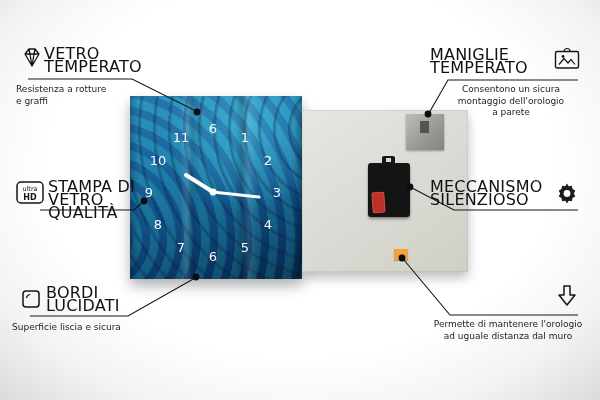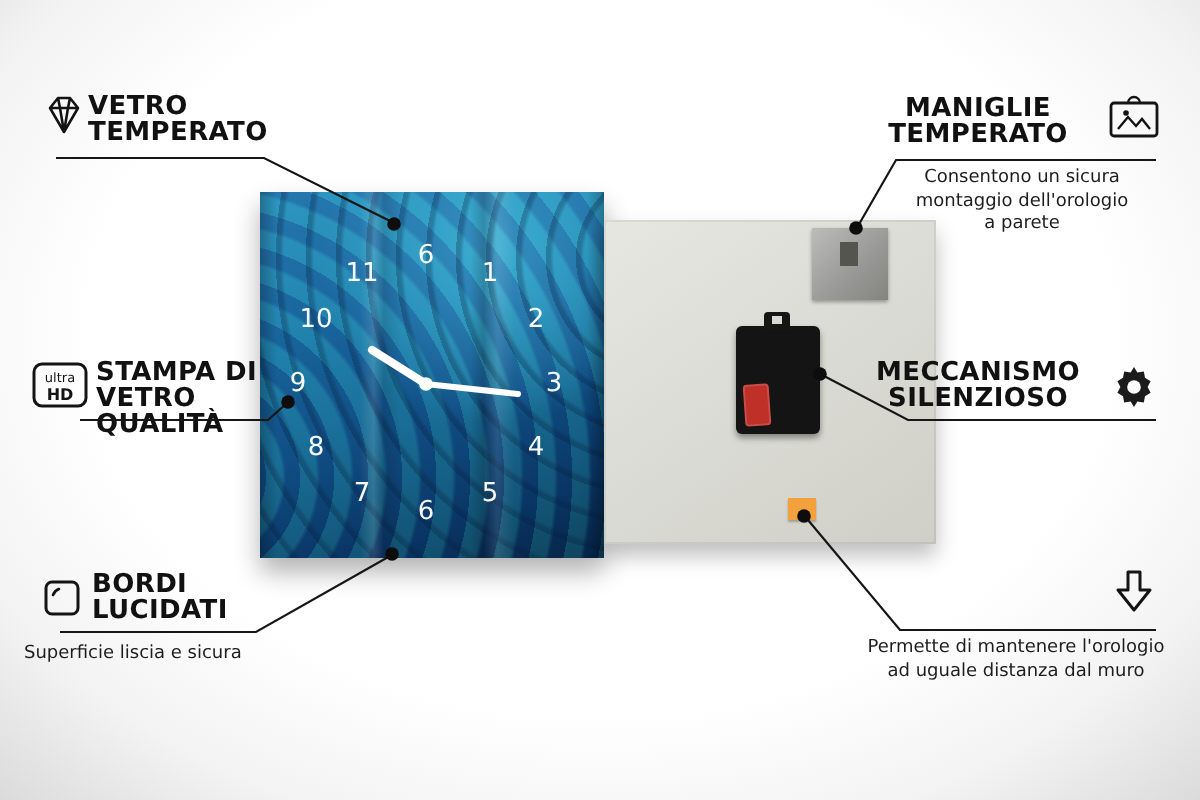--- a/index.html
+++ b/index.html
@@ -2,23 +2,23 @@
 <html><head>
 <meta charset="utf-8">
 <style>
   html,body{margin:0;padding:0;width:600px;height:400px;overflow:hidden;
     font-family:"DejaVu Sans","Liberation Sans",sans-serif;}
   body{background:radial-gradient(ellipse 85% 95% at 50% 42%,
        #ffffff 50%, #f3f3f3 68%, #dcdcdc 84%, #b5b5b5 100%);}
   .stage{position:relative;width:600px;height:400px;}
 
   
-  .callout-title{position:absolute;font-weight:bold;font-size:13px;line-height:13px;
+  .callout-title{position:absolute;font-weight:normal;font-size:16px;line-height:13px;
      color:#111;letter-spacing:.2px;}
-  .callout-title.right{text-align:center;}
+  .callout-title.right{text-align:left;}
   .callout-desc{position:absolute;font-size:9px;line-height:11.5px;color:#1d1d1d;
      white-space:pre-line;}
   .callout-desc.center{text-align:center;}
   .icon-box{position:absolute;}
 
   
   .clock-front{position:absolute;left:130px;top:96px;width:172px;height:183px;
      box-shadow:0 7px 12px rgba(0,0,0,.30);
      background:
        linear-gradient(90deg, rgba(0,0,0,.25) 0%, rgba(0,0,0,0) 5%,
@@ -92,20 +92,22 @@
 
   <span class="icon-box" style="left:20px;top:47px">
     <svg width="24" height="22" viewBox="0 0 24 22">
       <path d="M5 7 L9 2 H15 L19 7 L12 19 Z M5 7 H19 M9 2 L10 7 L12 19 M15 2 L14 7 L12 19" fill="none" stroke="#141414" stroke-width="1.3" stroke-linejoin="round"></path>
     </svg>
   </span>
   <div class="callout-title" style="left:44px;top:47px;width:92px">
     <div>VETRO</div>
     <div>TEMPERATO</div>
   </div>
+  <div class="callout-desc" style="left:16px;top:84px;width:130px">Resistenza a rotture
+e graffi</div>
 
   <span class="icon-box" style="left:16px;top:181px">
     <svg width="28" height="23" viewBox="0 0 28 23">
       <rect x="1" y="1" width="26" height="21" rx="4" fill="none" stroke="#141414" stroke-width="1.5"></rect>
       <text x="14" y="10" font-size="6.5" text-anchor="middle" fill="#141414">ultra</text>
       <text x="14" y="19" font-size="8" font-weight="bold" text-anchor="middle" fill="#141414">HD</text>
     </svg>
   </span>
   <div class="callout-title" style="left:48px;top:180px;width:92px">
     <div>STAMPA DI</div>

